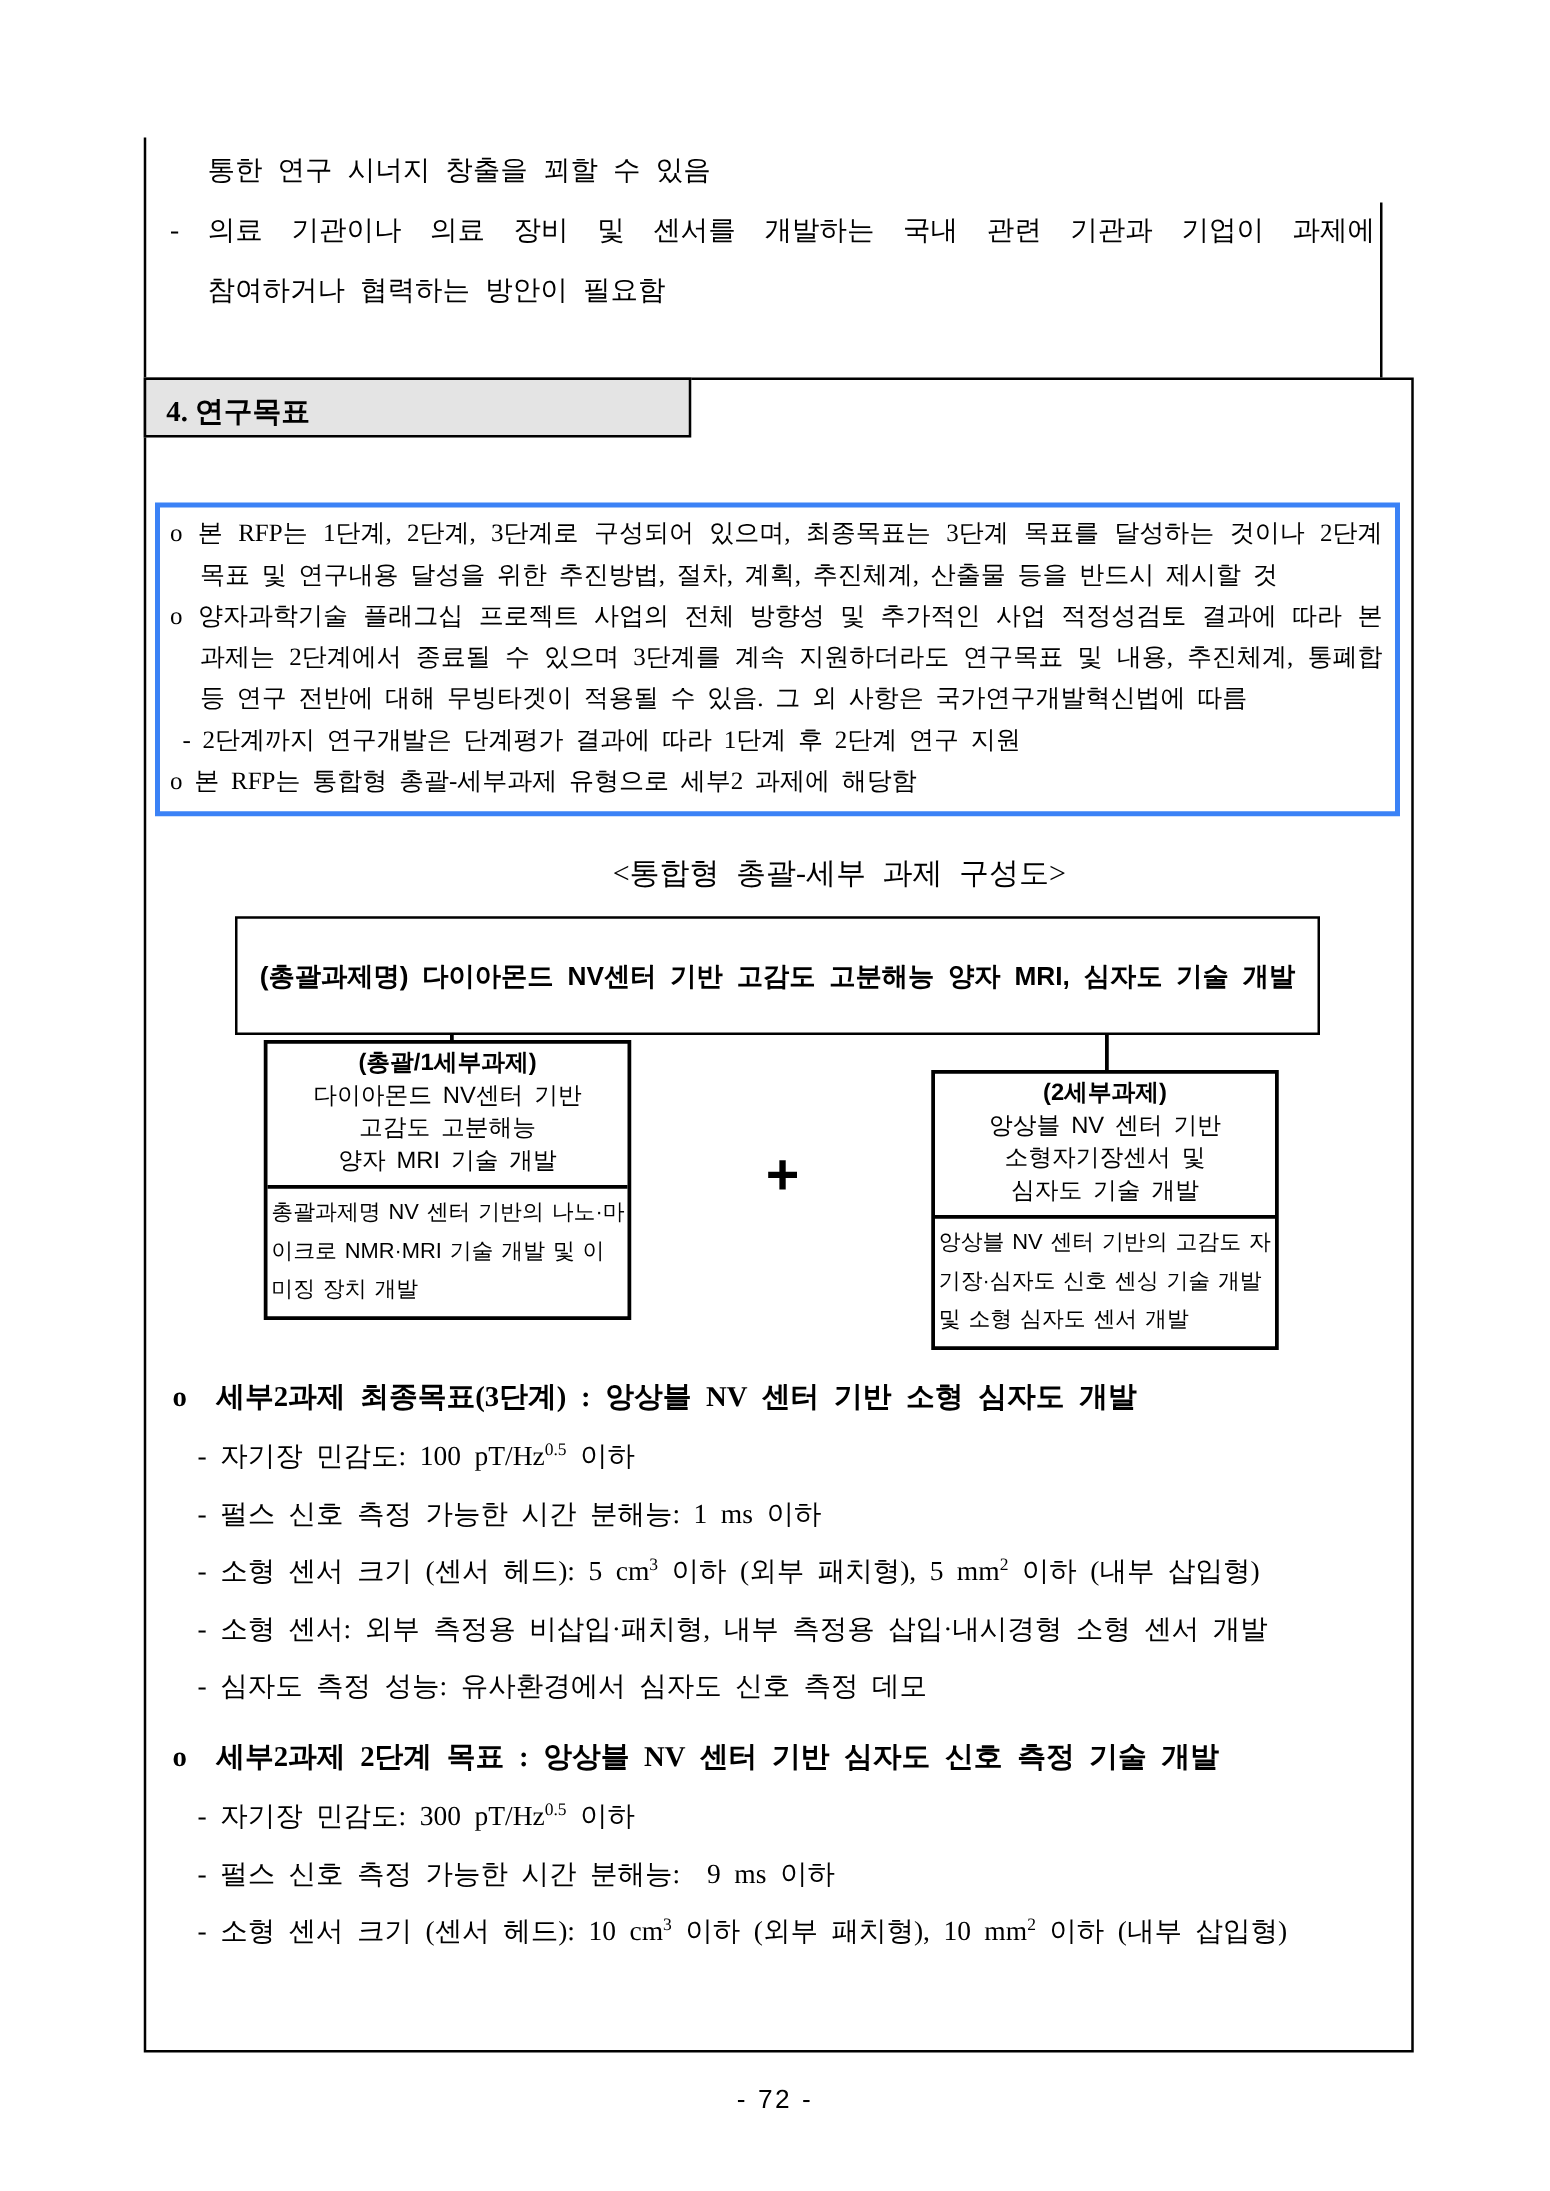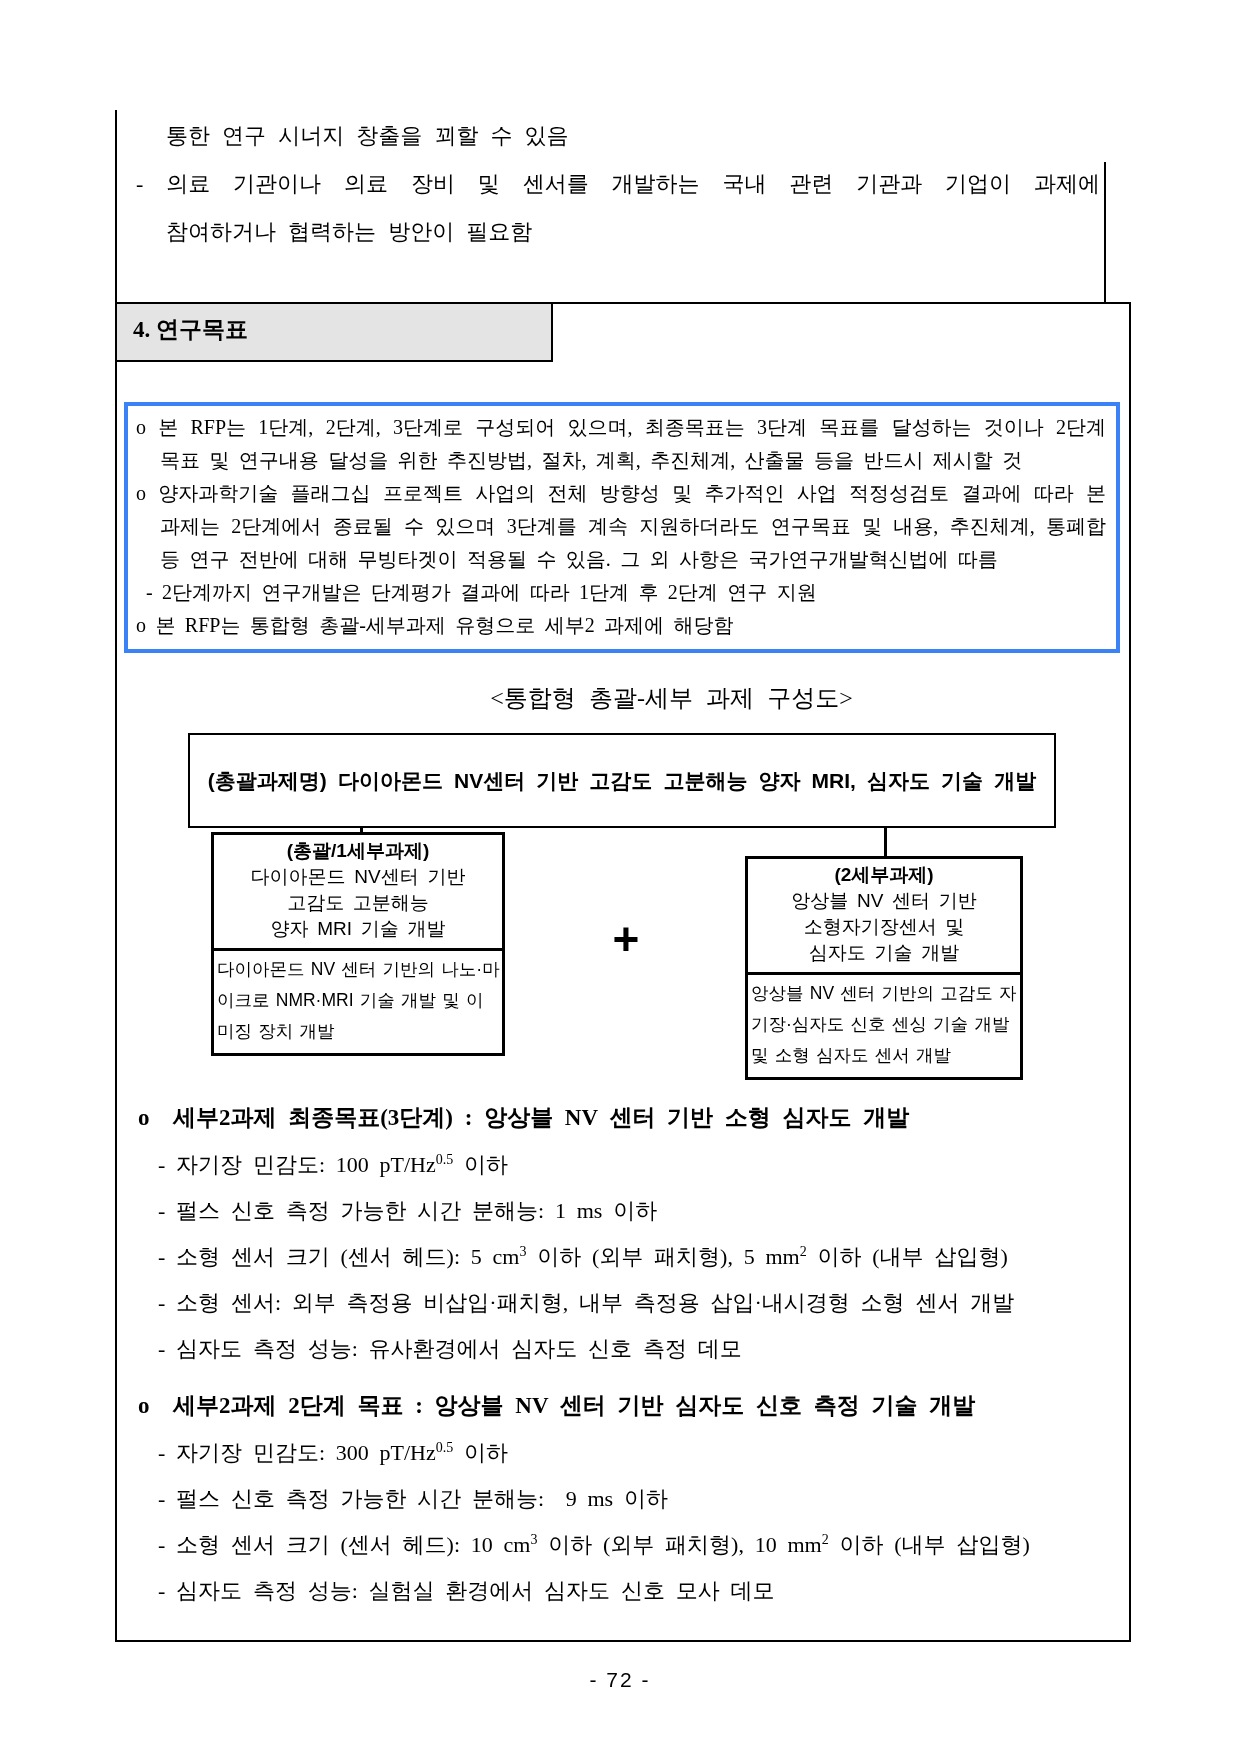--- a/index.html
+++ b/index.html
@@ -15,21 +15,21 @@
   
   .vline,.hline{position:absolute;background:#000;}
   .prev-text{
     position:absolute;left:128px;top:112px;width:972px;
     font-size:22px;line-height:48px;word-spacing:0.30em;
   }
   .intro-line{white-space:pre-wrap;}
   .fill{text-align:justify;text-align-last:justify;}
   
   .section-header{
-    position:absolute;left:115px;top:302px;width:438px;height:60px;
+    position:absolute;left:115px;top:302px;width:438px;height:48px;
     background:#e4e4e4;border:2px solid #000;box-sizing:border-box;
     font-size:23px;font-weight:bold;line-height:52px;padding-left:16px;
   }
   
   .outer-box{
     position:absolute;left:115px;top:302px;width:1016px;height:1340px;
     border:2px solid #000;box-sizing:border-box;background:transparent;
   }
   
   .notice-box{
@@ -124,21 +124,21 @@
   <div class="connector" style="left:360px;top:828px;height:28px;"></div>
   <div class="connector" style="left:884px;top:828px;height:28px;"></div>
 
   <div class="sub-box diag" style="left:211px;top:832px;width:294px;">
     <div class="head">
       <div class="bt">(총괄/1세부과제)</div>
       <div>다이아몬드 NV센터 기반</div>
       <div>고감도 고분해능</div>
       <div>양자 MRI 기술 개발</div>
     </div>
-    <div class="desc">다이아몬드 NV 센터 기반의 나노·마이크로 NMR·MRI 기술 개발 및 이미징 장치 개발</div>
+    <div class="desc">총괄과제명 NV 센터 기반의 나노·마이크로 NMR·MRI 기술 개발 및 이미징 장치 개발</div>
   </div>
 
   <div class="plus-sign">+</div>
 
   <div class="sub-box diag" style="left:745px;top:856px;width:278px;">
     <div class="head">
       <div class="bt">(2세부과제)</div>
       <div>앙상블 NV 센터 기반</div>
       <div>소형자기장센서 및</div>
       <div>심자도 기술 개발</div>
@@ -153,18 +153,17 @@
       <div class="goal-item">- 소형 센서 크기 (센서 헤드): 5 cm<sup>3</sup> 이하 (외부 패치형), 5 mm<sup>2</sup> 이하 (내부 삽입형)</div>
       <div class="goal-item">- 소형 센서: 외부 측정용 비삽입·패치형, 내부 측정용 삽입·내시경형 소형 센서 개발</div>
       <div class="goal-item">- 심자도 측정 성능: 유사환경에서 심자도 신호 측정 데모</div>
     </div>
 
   <div class="goal-heading" style="top:1390px;">o  세부2과제 2단계 목표 : 앙상블 NV 센터 기반 심자도 신호 측정 기술 개발</div>
   <div class="goal-items" style="top:1430px;">
       <div class="goal-item">- 자기장 민감도: 300 pT/Hz<sup>0.5</sup> 이하</div>
       <div class="goal-item">- 펄스 신호 측정 가능한 시간 분해능:  9 ms 이하</div>
       <div class="goal-item">- 소형 센서 크기 (센서 헤드): 10 cm<sup>3</sup> 이하 (외부 패치형), 10 mm<sup>2</sup> 이하 (내부 삽입형)</div>
-      <div class="goal-item">- 심자도 측정 성능: 실험실 환경에서 심자도 신호 모사 데모</div>
     </div>
 
   <div class="page-number">- 72 -</div>
 
 </div>
 
 </body></html>

